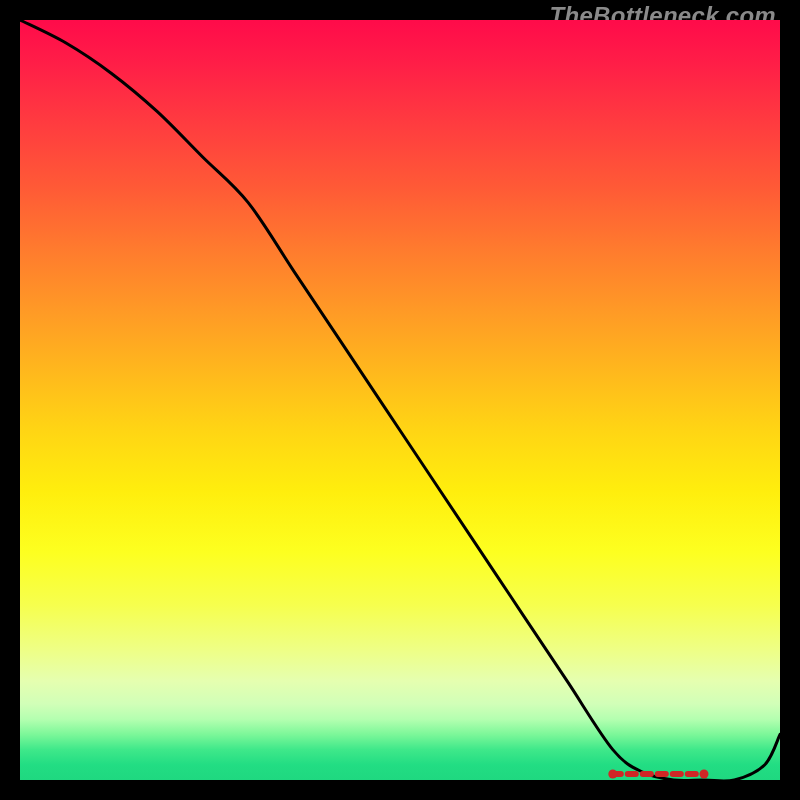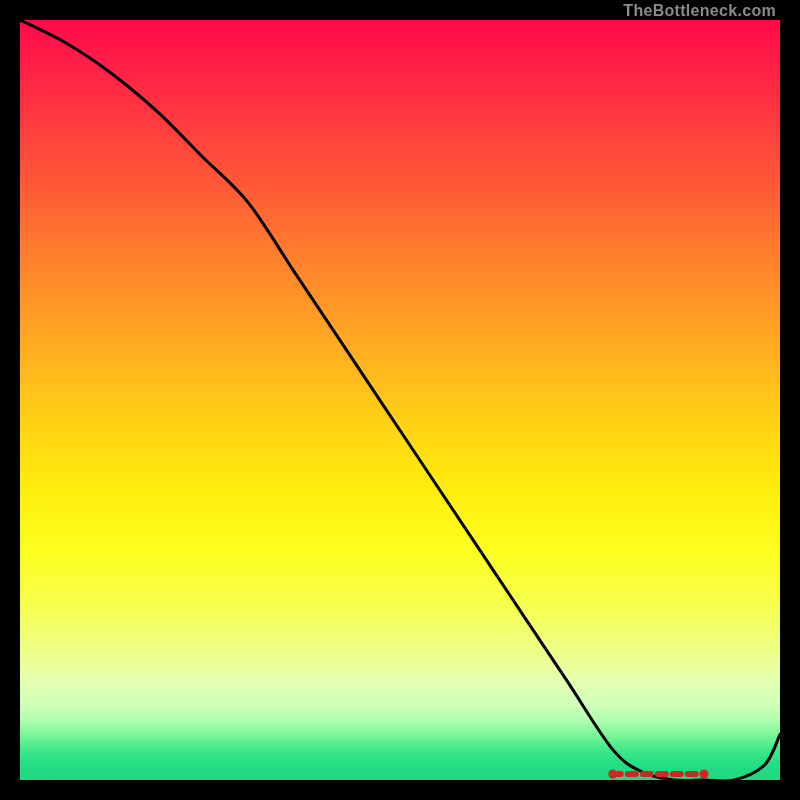--- a/index.html
+++ b/index.html
@@ -17,23 +17,24 @@
     top: 20px;
     width: 760px;
     height: 760px;
     background: #000;
   }
   .watermark {
     position: absolute;
     top: 2px;
     right: 24px;
     color: #8a8a8a;
-    font-size: 16px;
+    font-size: 24px;
     font-weight: 600;
     letter-spacing: 0.3px;
+    font-style: italic;
   }
   .plot {
     position: absolute;
     left: 20px;
     top: 20px;
     width: 760px;
     height: 760px;
   }
   
   .gradient {

